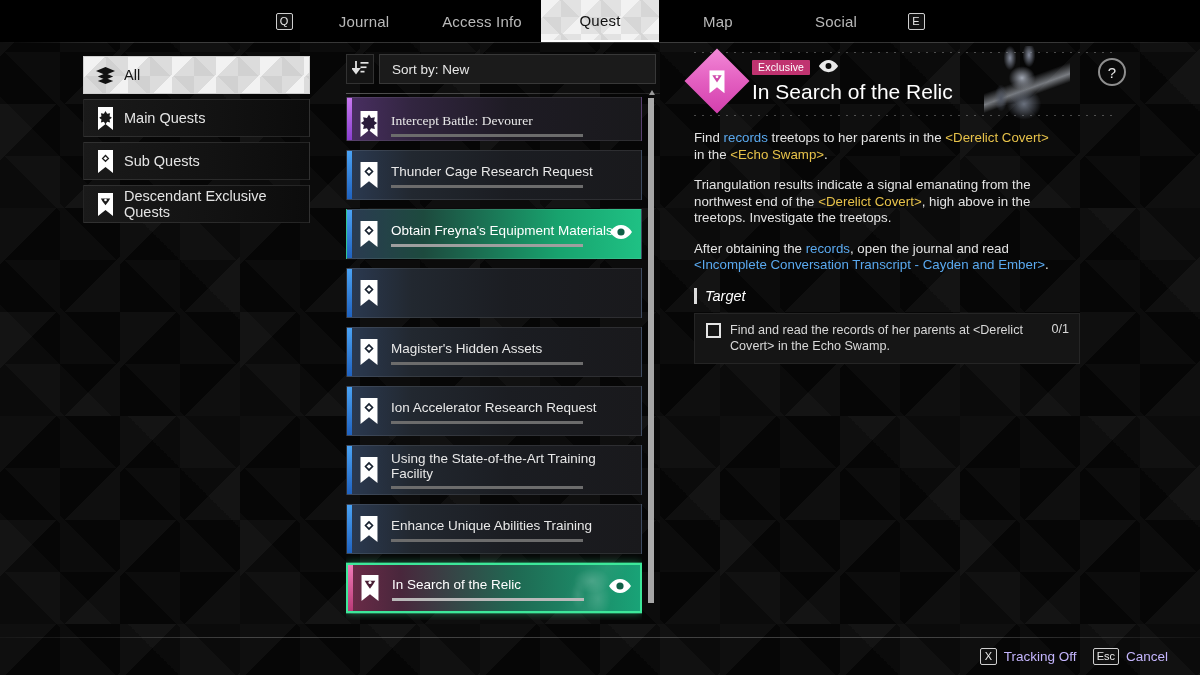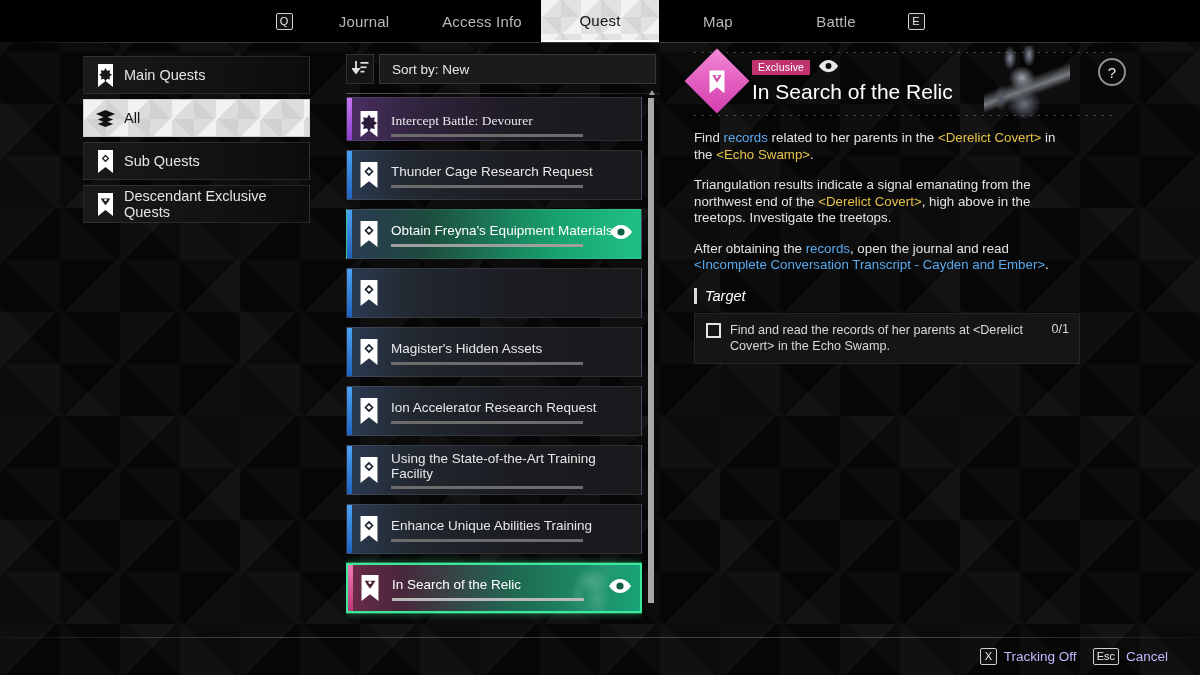--- a/index.html
+++ b/index.html
@@ -222,49 +222,49 @@
     <div class="tab">
         <span>Access Info</span>
       </div>
     <div class="tab active">
         <span>Quest</span>
       </div>
     <div class="tab">
         <span>Map</span>
       </div>
     <div class="tab">
-        <span>Battle</span>
+        <span>Social</span>
       </div>
     <div class="tabspace" style="display:flex;align-items:center;justify-content:center;">
       <span class="keycap tabkey">E</span>
     </div>
   </div>
   <div class="topbar-line"></div>
 
   <div class="sidebar">
-
-    <div class="side-item">
-      <span class="ic">
-        <svg width="17" height="23" viewBox="0 0 17 23">
-          <path d="M1 0 h15 v23 l-7.5 -6 l-7.5 6 z" fill="#fff"></path>
-          <path d="M8.5 4 l1.6 2.8 l3 -0.6 l-0.6 3 l2.4 1.6 l-2.4 1.6 l0.6 3 l-3 -0.6 l-1.6 2.8 l-1.6 -2.8 l-3 0.6 l0.6 -3 l-2.4 -1.6 l2.4 -1.6 l-0.6 -3 l3 0.6 z" fill="#1a1a1a"></path>
-        </svg>
-      </span>
-      <span>Main Quests</span>
-    </div>
 
     <div class="side-item active">
       <span class="ic">
         <svg width="19" height="17" viewBox="0 0 19 17">
           <polygon points="9.5,0 19,4 9.5,8 0,4" fill="#111"></polygon>
           <polygon points="9.5,6.3 17.2,9.5 9.5,12.7 1.8,9.5" fill="#111"></polygon>
           <polygon points="9.5,11 17.2,14 9.5,17 1.8,14" fill="#111"></polygon>
         </svg>
       </span>
       <span>All</span>
+    </div>
+
+    <div class="side-item">
+      <span class="ic">
+        <svg width="17" height="23" viewBox="0 0 17 23">
+          <path d="M1 0 h15 v23 l-7.5 -6 l-7.5 6 z" fill="#fff"></path>
+          <path d="M8.5 4 l1.6 2.8 l3 -0.6 l-0.6 3 l2.4 1.6 l-2.4 1.6 l0.6 3 l-3 -0.6 l-1.6 2.8 l-1.6 -2.8 l-3 0.6 l0.6 -3 l-2.4 -1.6 l2.4 -1.6 l-0.6 -3 l3 0.6 z" fill="#1a1a1a"></path>
+        </svg>
+      </span>
+      <span>Main Quests</span>
     </div>
 
     <div class="side-item">
       <span class="ic">
         <svg width="17" height="23" viewBox="0 0 17 23">
           <path d="M1 0 h15 v23 l-7.5 -6 l-7.5 6 z" fill="#fff"></path>
           <polygon points="8.5,4.6 12.3,8.4 8.5,12.2 4.7,8.4" fill="#1a1a1a"></polygon>
           <polygon points="8.5,6.6 10.6,8.4 8.5,10.2 6.4,8.4" fill="#fff"></polygon>
         </svg>
       </span>
@@ -482,21 +482,21 @@
       </span>
 
       <span class="char-art"></span>
       <span class="help-btn">
         <span>?</span>
       </span>
     </div>
 
     <div class="ddesc">
       <p>
-        <span>Find </span><span class="hl-blue">records</span><span> related to her parents in the </span><span class="hl-gold">&lt;Derelict Covert&gt;</span><span> in the </span><span class="hl-gold">&lt;Echo Swamp&gt;</span><span>.</span>
+        <span>Find </span><span class="hl-blue">records</span><span> treetops to her parents in the </span><span class="hl-gold">&lt;Derelict Covert&gt;</span><span> in the </span><span class="hl-gold">&lt;Echo Swamp&gt;</span><span>.</span>
       </p>
       <p>
         <span>Triangulation results indicate a signal emanating from the northwest end of the </span><span class="hl-gold">&lt;Derelict Covert&gt;</span><span>, high above in the treetops. Investigate the treetops.</span>
       </p>
       <p>
         <span>After obtaining the </span><span class="hl-blue">records</span><span>, open the journal and read </span><span class="hl-blue">&lt;Incomplete Conversation Transcript - Cayden and Ember&gt;</span><span>.</span>
       </p>
     </div>
 
     <div class="targethead">

